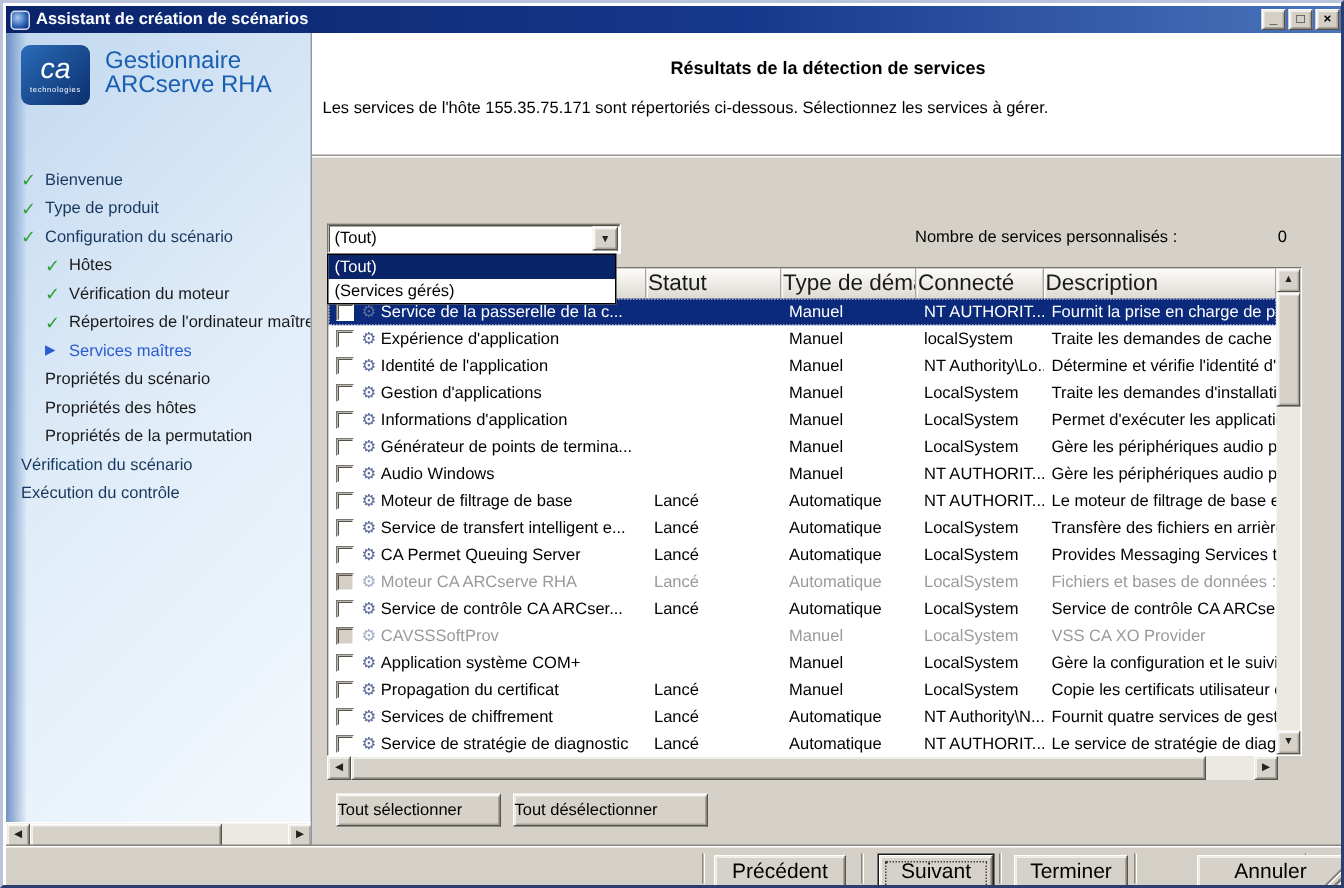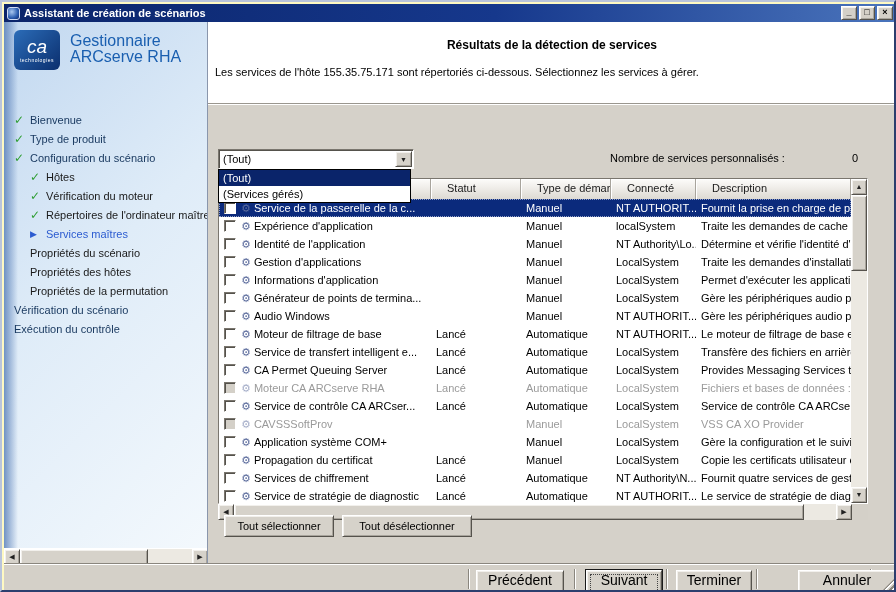--- a/index.html
+++ b/index.html
@@ -1,17 +1,17 @@
 <!DOCTYPE html>
 <html><head>
 <meta charset="utf-8">
 <style>
   *{margin:0;padding:0;box-sizing:border-box}
   html,body{width:896px;height:592px;background:#808080;font-family:"Liberation Sans","DejaVu Sans",sans-serif}
-  .window{position:relative;width:896px;height:592px;background:#fef9c3;border:2px solid;border-color:#b9c4dc #2c3e6e #2c3e6e #b9c4dc;overflow:hidden}
+  .window{position:relative;width:896px;height:592px;background:#ffffff;border:2px solid;border-color:#b9c4dc #2c3e6e #2c3e6e #b9c4dc;overflow:hidden}
   
   .titlebar{position:absolute;left:2px;top:2px;width:892px;height:18px;background:linear-gradient(to right,#0a246a 0%,#16388c 55%,#4a74bc 100%);display:flex;align-items:center;padding-left:3px}
   .winicon{width:13px;height:13px;border-radius:3px;background:radial-gradient(circle at 35% 35%,#a9c8f0,#2a5db0 60%,#0a246a);border:1px solid #cfdcf4;flex:0 0 auto}
   .wtitle{color:#fff;font-size:11px;font-weight:bold;margin-left:4px;white-space:nowrap}
   .tcontrols{position:absolute;right:3px;top:2px;display:flex;gap:2px}
   .tbtn{width:16px;height:14px;background:#d4d0c8;border:1px solid;border-color:#fff #55524c #55524c #fff;box-shadow:inset 1px 1px 0 #f2f0ec,inset -1px -1px 0 #a8a49c;font-size:9px;line-height:11px;font-weight:bold;text-align:center;color:#000;cursor:default}
   
   .sidebar{position:absolute;left:2px;top:20px;width:204px;height:542px;border-right:1px solid #8a96ac;background:linear-gradient(to right,rgba(92,130,186,.85) 0px,rgba(92,130,186,0) 14px),linear-gradient(135deg,#c2d8f0 0%,#dfecf8 45%,#f4f9fd 100%);overflow:hidden}
   .logorow{position:absolute;left:10px;top:8px;display:flex}
   .calogo{width:46px;height:40px;border-radius:6px;background:linear-gradient(135deg,#2b6cb8,#0b2f6e);color:#fff;display:flex;flex-direction:column;align-items:center;justify-content:center;line-height:1}
@@ -43,40 +43,40 @@
   .comboval{flex:1;font-size:11px;padding-left:4px;color:#000;white-space:nowrap;overflow:hidden}
   .combobtn{width:17px;height:16px;margin-right:1px;font-size:7px;line-height:15px;text-align:center;color:#222}
   .optlist{position:absolute;left:10px;top:64px;width:193px;background:#fff;border:1px solid #000;z-index:20}
   .opt{height:16px;line-height:16px;font-size:11px;padding-left:4px;color:#000;white-space:nowrap;cursor:default}
   .optsel{background:#0a246a;color:#fff}
   .countlabel{position:absolute;left:402px;top:47px;font-size:11px;color:#000;white-space:nowrap}
   .countval{position:absolute;left:600px;top:47px;width:50px;text-align:right;font-size:11px;color:#000}
   
   .table{position:absolute;left:10px;top:73px;width:650px;height:326px;background:#fff;border:1px solid;border-color:#7a766e #fff #fff #7a766e;overflow:hidden}
   .thead{position:absolute;left:0;top:0;width:632px;height:20px;display:flex}
-  .hc{height:24px;background:linear-gradient(#fdfcfa,#d9d5cd);border-right:1px solid #a8a49c;border-bottom:1px solid #8a867e;box-shadow:inset 1px 1px 0 #fff;font-size:11px;line-height:19px;padding-left:16px;color:#1a1a1a;white-space:nowrap;overflow:hidden;cursor:default}
+  .hc{height:24px;background:linear-gradient(#fdfcfa,#d9d5cd);border-right:1px solid #a8a49c;border-bottom:1px solid #8a867e;box-shadow:inset 1px 1px 0 #fff;font-size:15px;line-height:19px;padding-left:1px;color:#1a1a1a;white-space:nowrap;overflow:hidden;cursor:default}
   .hc0{width:212px}.hc1{width:90px}.hc2{width:90px}.hc3{width:85px}.hc4{flex:1}
   .tbody{position:absolute;left:0;top:20px;width:632px}
   .trow{display:flex;height:18px;background:#fff;cursor:default}
   .trow.sel{background:#0b2a7c;color:#fff;outline:1px dotted rgba(255,255,255,.55);outline-offset:-1px}
   .c{font-size:11px;line-height:18px;padding-left:5px;white-space:nowrap;overflow:hidden}
   .c0{width:212px;display:flex;align-items:center;padding-left:0}
   .c1{width:90px}.c2{width:90px}.c3{width:85px}.c4{flex:1}
   .cb{width:12px;height:12px;background:#fff;border:1px solid;border-color:#7a766e #fff #fff #7a766e;box-shadow:inset 1px 1px 0 #55524c;margin-left:5px;flex:0 0 auto}
   .svcicon{font-size:11px;color:#5b6b9c;margin:0 3px 0 5px;flex:0 0 auto}
   .nm{white-space:nowrap;overflow:hidden}
   .trow.dis{color:#9a9a9a}
   .trow.dis .nm{color:#9a9a9a}
   .trow.dis .cb{background:#d4d0c8}
   .trow.dis .svcicon{opacity:.55}
   .vscroll{position:absolute;right:0;top:0;width:16px;height:324px;background:#ece9e2}
   .hscroll{position:absolute;left:10px;top:399px;width:650px;height:16px;background:#ece9e2}
   .hcorner{position:absolute;right:0;top:0;width:16px;height:16px;background:#d4d0c8}
   
-  .selbtn{position:absolute;top:410px;height:22px;font-size:11px;color:#000;text-align:center;line-height:20px}
+  .selbtn{position:absolute;top:424px;height:22px;font-size:11px;color:#000;line-height:20px}
   
   .footer{position:absolute;left:2px;top:562px;width:892px;height:28px;background:#d4d0c8;border-top:1px solid #fff;box-shadow:0 -1px 0 #8a867e}
   .fsep{position:absolute;top:4px;height:20px;width:2px;border-left:1px solid #8a867e;border-right:1px solid #fff}
   .fbtn{position:absolute;top:5px;height:36px;font-size:14px;color:#000;text-align:center;line-height:18px}
   .fbtn.default{box-shadow:inset 1px 1px 0 #f2f0ec,inset -1px -1px 0 #a8a49c,0 0 0 1px #1a1a1a}
   .fdots{position:absolute;inset:3px;border:1px dotted #444;pointer-events:none}
   .grip{position:absolute;right:1px;bottom:1px;width:13px;height:13px;background:repeating-linear-gradient(-45deg,#d4d0c8 0 2px,#fff 2px 3px,#8a867e 3px 5px);clip-path:polygon(100% 0,100% 100%,0 100%)}
 </style>
 </head>
 <body>

